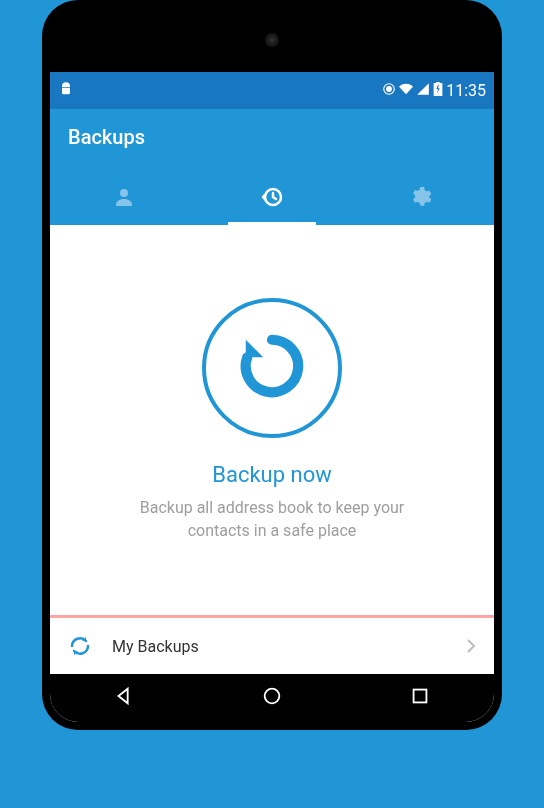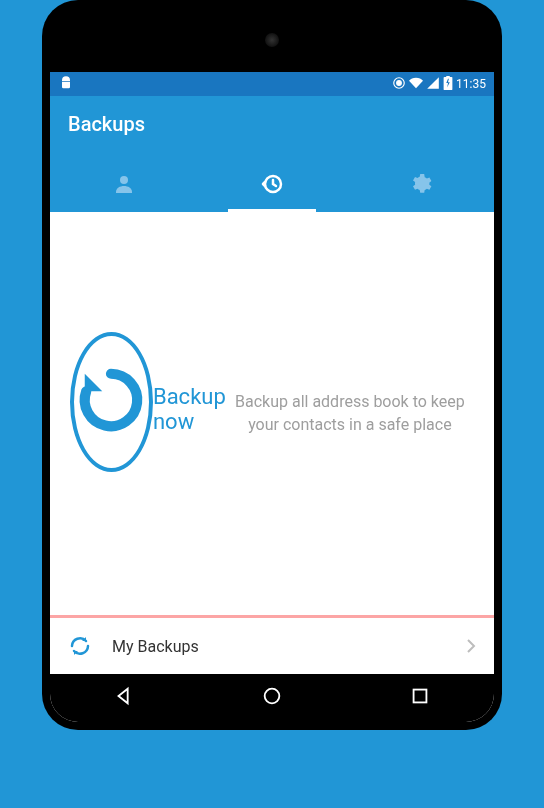--- a/index.html
+++ b/index.html
@@ -40,27 +40,27 @@
       background: radial-gradient(circle, #333 0%, #111 70%);
     }
     .screen {
       background: #fff;
       height: 650px;
       display: flex;
       flex-direction: column;
     }
     .status-bar {
       background: #1976c0;
-      height: 24px;
+      height: 37px;
       display: flex;
       align-items: center;
       justify-content: space-between;
       padding: 0 8px;
       color: #fff;
-      font-size: 12px;
+      font-size: 16px;
     }
     .status-left { display: flex; align-items: center; }
     .status-right { display: flex; align-items: center; gap: 3px; }
     .app-bar {
       background: #2196d6;
       color: #fff;
       padding: 16px 18px 0 18px;
     }
     .app-title {
       font-size: 20px;
@@ -93,21 +93,21 @@
     .tab svg { width: 24px; height: 24px; }
     .main {
       flex: 1;
       background: #fff;
       display: flex;
       flex-direction: column;
     }
     .hero {
       flex: 1;
       display: flex;
-      flex-direction: row;
+      flex-direction: column;
       align-items: center;
       justify-content: center;
       padding: 20px;
     }
     .big-circle {
       width: 140px;
       height: 140px;
       border: 4px solid #2196d6;
       border-radius: 50%;
       display: flex;

